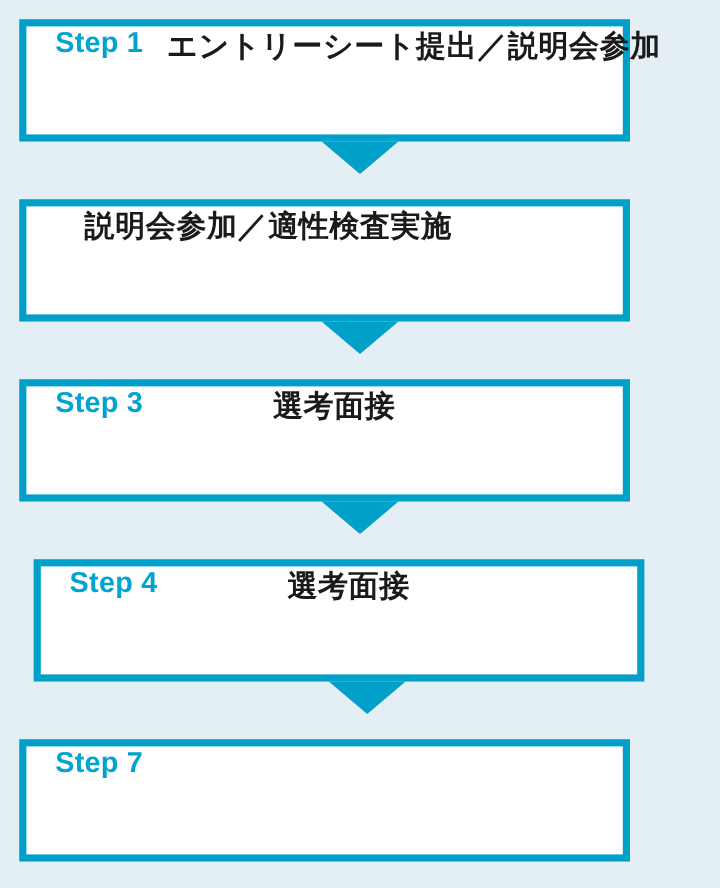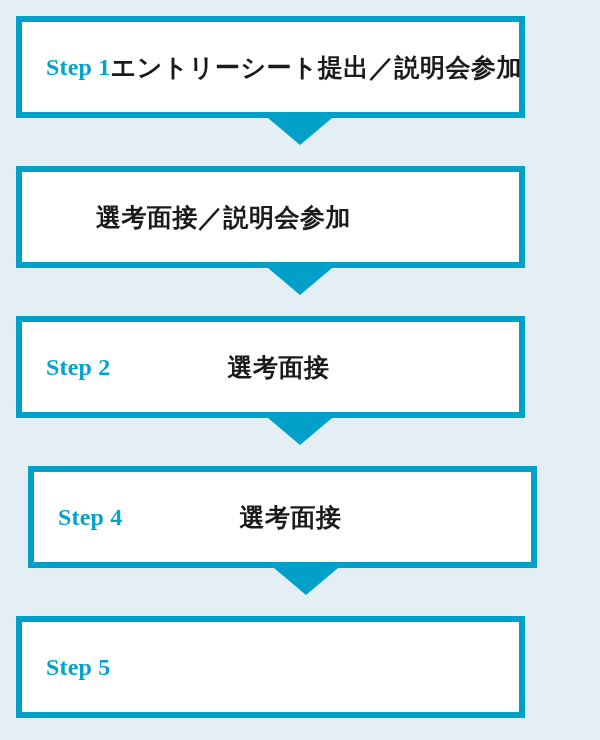--- a/index.html
+++ b/index.html
@@ -29,22 +29,20 @@
   }
 
   .step-box {
     position: relative;
     box-sizing: border-box;
     width: 509px;
     height: 102px;
     background: #ffffff;
     border: 6px solid #00a0c8;
     display: flex;
-    align-items: center;
-    font-family: Liberation Serif, serif;
   }
 
   .step-label {
     color: #00a4cf;
     font-weight: bold;
     font-size: 24px;
     letter-spacing: 0.2px;
     white-space: nowrap;
     flex: 0 0 auto;
     margin-left: 24px;
@@ -53,20 +51,21 @@
   .step-title {
     color: #1a1a1a;
     font-weight: bold;
     font-size: 25px;
     white-space: nowrap;
     letter-spacing: 0.5px;
   }
 
   
   .layout-inline .step-title {
+    margin-left: 20px;
   }
 
   
   .layout-centered .step-title {
     position: absolute;
     left: 16px;
     right: 0;
     text-align: center;
   }
   .layout-centered.shift-left .step-title {
@@ -93,40 +92,40 @@
   <div class="step-wrap" style="top:16px;">
     <div class="step-box layout-inline">
       <span class="step-label">Step 1</span>
       <span class="step-title">エントリーシート提出／説明会参加</span>
     </div>
     <div class="arrow" style="top:102px;"></div>
   </div>
 
   <div class="step-wrap" style="top:166px;">
     <div class="step-box layout-centered shift-left">
-      <span class="step-title">選考面接／説明会参加</span>
+      <span class="step-title">説明会参加／適性検査実施</span>
     </div>
     <div class="arrow" style="top:102px;"></div>
   </div>
 
   <div class="step-wrap" style="top:316px;">
     <div class="step-box layout-centered">
-      <span class="step-label">Step 2</span>
+      <span class="step-label">Step 3</span>
       <span class="step-title">選考面接</span>
     </div>
     <div class="arrow" style="top:102px;"></div>
   </div>
 
   <div class="step-wrap" style="top:466px;padding-left:12px;">
     <div class="step-box layout-centered">
       <span class="step-label">Step 4</span>
       <span class="step-title">選考面接</span>
     </div>
     <div class="arrow" style="top:102px;"></div>
   </div>
 
   <div class="step-wrap" style="top:616px;">
     <div class="step-box layout-centered">
-      <span class="step-label">Step 5</span>
+      <span class="step-label">Step 7</span>
     </div>
   </div>
 
 </div>
 
 </body></html>

